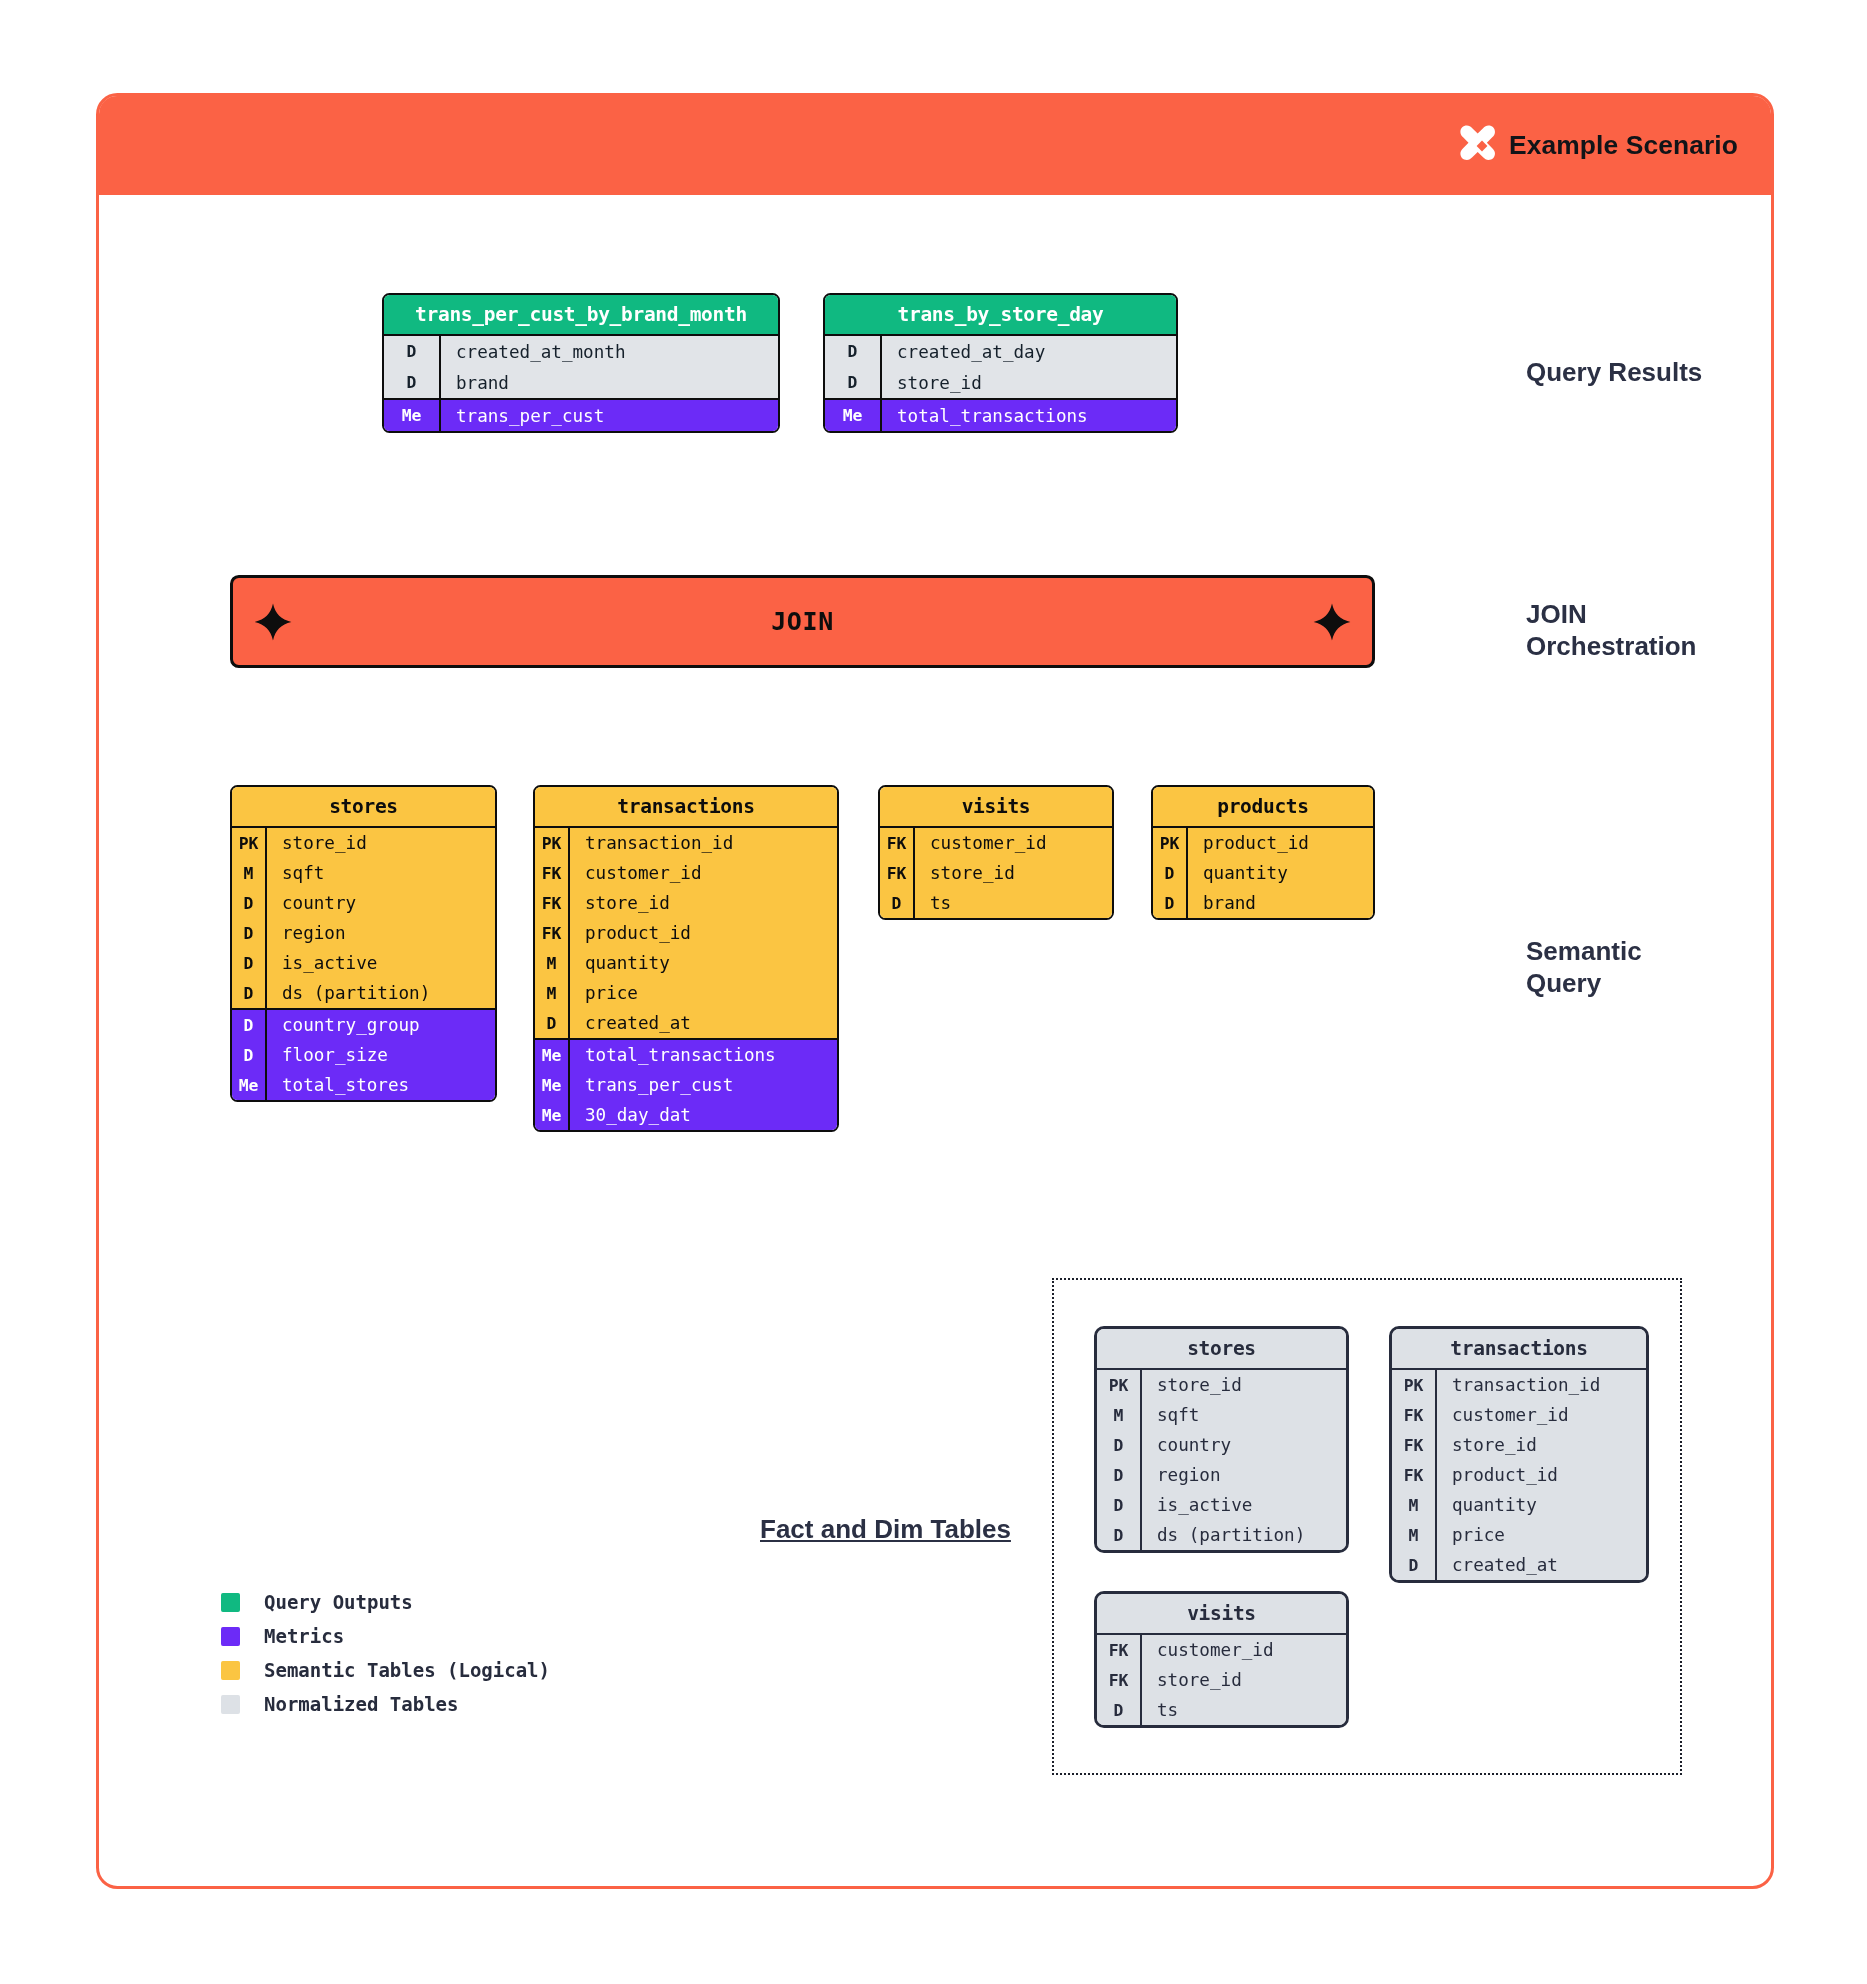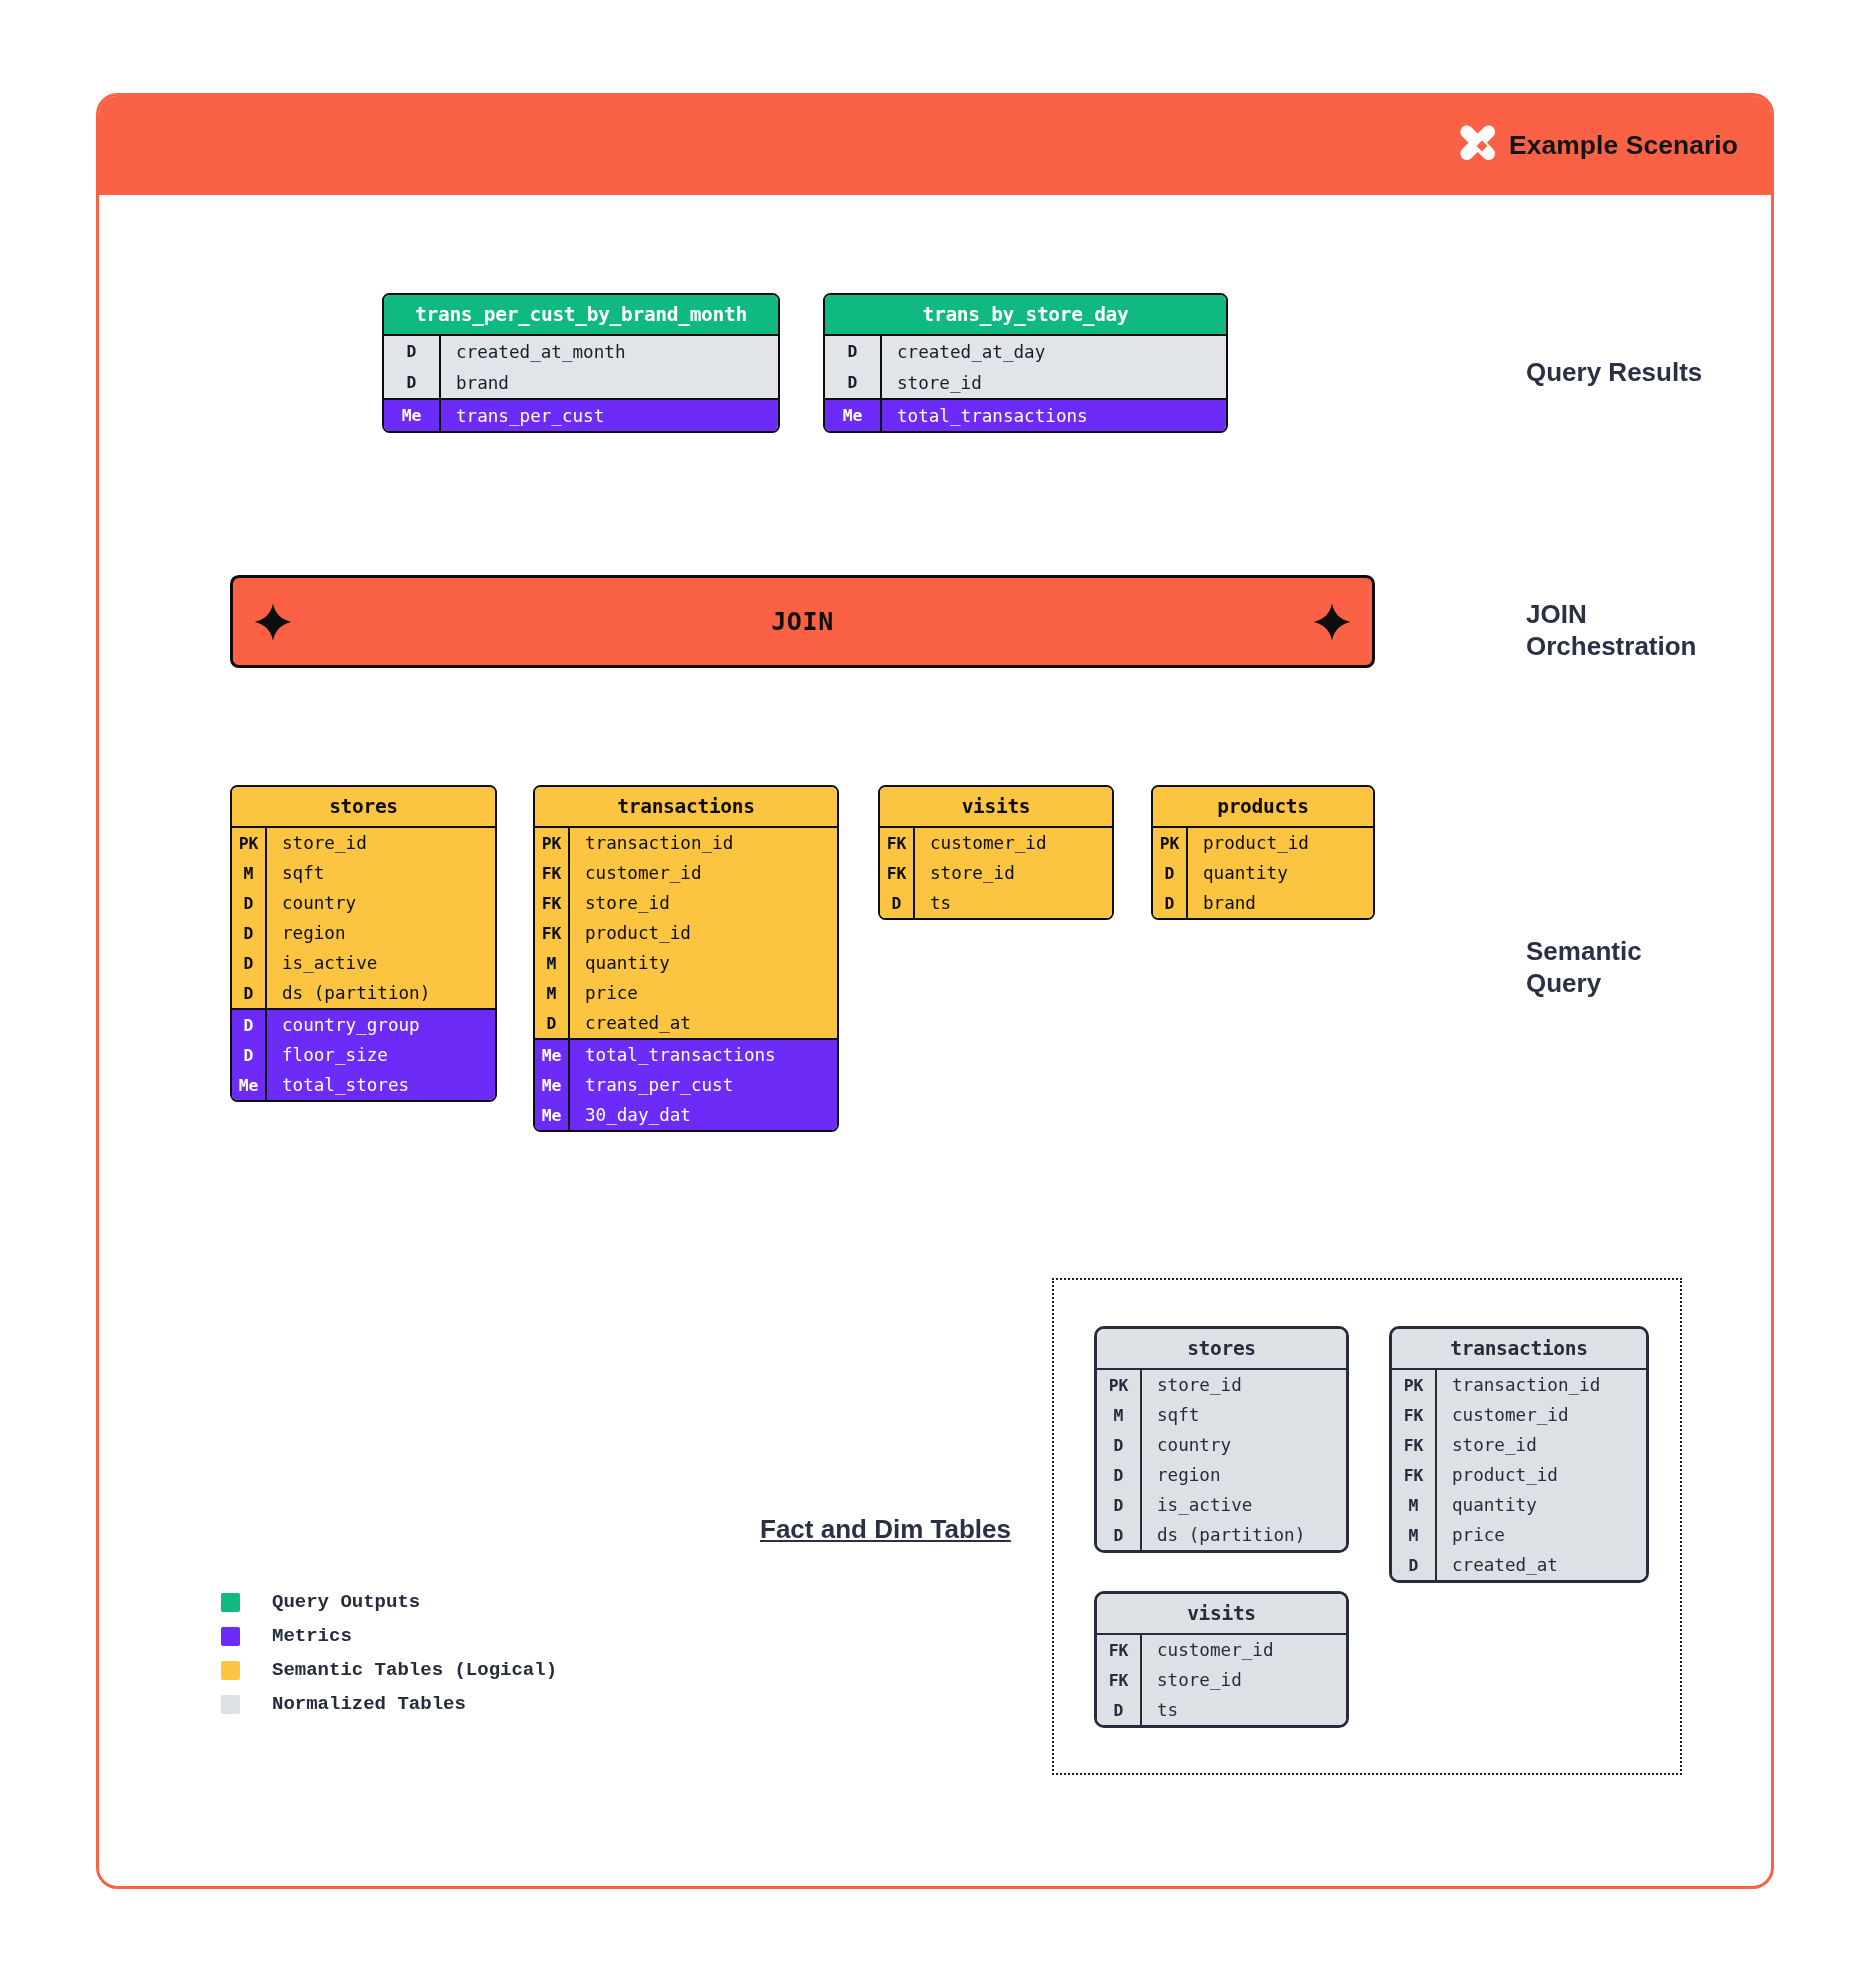--- a/index.html
+++ b/index.html
@@ -91,21 +91,21 @@
   
   #factdim-box {
     position:absolute; left:1052px; top:1278px; width:630px; height:497px;
     border:2.5px dotted #1b1f2a; background:transparent;
   }
 
   
   #legend { position:absolute; left:221px; top:1585px; }
   .leg-row { display:flex; align-items:center; height:34px; }
   .leg-sw { width:19px; height:19px; flex:0 0 auto; border-radius:1.9px; }
-  .leg-lbl { margin-left:32px; font-size:19px; font-weight:bold; color:#272C3D;font-family:Liberation Mono, monospace; }
+  .leg-lbl { margin-left:24px; font-size:19px; font-weight:bold; color:#272C3D; }
 
   svg.lines { position:absolute; left:0; top:0; width:1868px; height:1985px; pointer-events:none; }
 </style>
 </head>
 <body>
 
 <svg class="lines" viewBox="0 0 2970 3156">
   <g fill="none" stroke="#0d0d0d" stroke-width="5">
 
     <path d="M1280,914 L1280,770 Q1280,752 1262,752 L948,752 Q930,752 930,770 L930,740"></path>
@@ -177,21 +177,21 @@
     </div>
   </div>
   <div class="grp mets">
     <div class="row">
       <span class="k mono">Me</span>
       <span class="v mono">trans_per_cust</span>
     </div>
   </div>
 </div>
 
-<div class="ent qres" style="left:823px; top:293px; width:405px;">
+<div class="ent qres" style="left:823px; top:293px; width:355px;">
   <div class="hdr mono">trans_by_store_day</div>
   <div class="grp dims">
     <div class="row">
       <span class="k mono">D</span>
       <span class="v mono">created_at_day</span>
     </div>
     <div class="row">
       <span class="k mono">D</span>
       <span class="v mono">store_id</span>
     </div>

